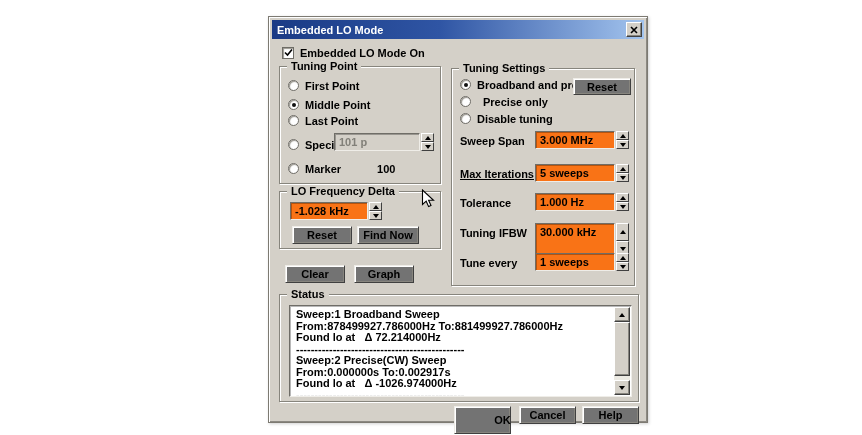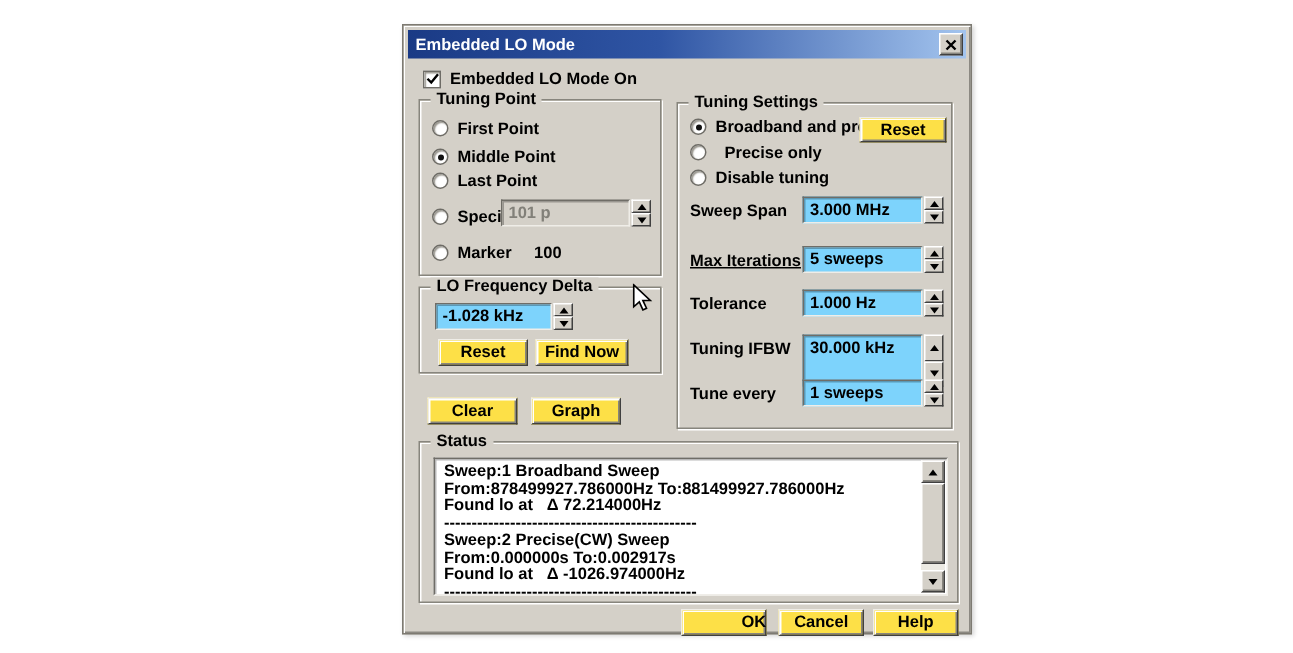--- a/index.html
+++ b/index.html
@@ -44,28 +44,28 @@
   .radio.checked::after {
     content:""; position:absolute; left:2.5px; top:2.5px; width:4px; height:4px;
     background:#111; border-radius:50%;
   }
   .checkbox {
     width:10px; height:10px; background:#fff; flex:0 0 auto;
     border:1px solid #6e6c66; box-shadow: inset 1px 1px 1px #9a978f;
     display:flex; align-items:center; justify-content:center;
   }
   .win-btn {
-    position:absolute; background:#fde047; box-sizing:border-box;
+    position:absolute; background:#737373; box-sizing:border-box;
     border:1px solid; border-color:#efede8 #404040 #404040 #efede8;
     box-shadow: inset 1px 1px 0 #ffffff, inset -1px -1px 0 #87857e;
     display:flex; align-items:center; justify-content:center; white-space:nowrap;
   }
   .spinfield { position:absolute; display:flex; box-sizing:border-box; }
   .spin-text {
-    flex:1; background:#7dd3fc; box-sizing:border-box; overflow:hidden;
+    flex:1; background:#f97316; box-sizing:border-box; overflow:hidden;
     border:1px solid; border-color:#6f6d67 #efede8 #efede8 #6f6d67;
     box-shadow: inset 1px 1px 0 rgba(0,0,0,.28);
     padding:2px 4px; line-height:12px; white-space:nowrap;
   }
   .spinfield.disabled .spin-text { background:#d4d0c8; color:#828079; }
   .spinner { width:13px; display:flex; flex-direction:column; margin-left:1px; }
   .spin-btn {
     flex:1; background:#d4d0c8; box-sizing:border-box;
     border:1px solid; border-color:#ffffff #404040 #404040 #ffffff;
     display:flex; align-items:center; justify-content:center;
@@ -146,21 +146,21 @@
             <i class="tri-up"></i>
           </div>
         <div class="spin-btn">
             <i class="tri-down"></i>
           </div>
       </div>
     </div>
     <div class="row" style="left:8px; top:95px;">
       <span class="radio"></span>
       <span>Marker</span>
-      <span style="margin-left:9px;">100</span>
+      <span style="margin-left:30px;">100</span>
     </div>
   </div>
 
   <div class="group" style="left:10px; top:174px; width:162px; height:58px;">
     <span class="legend">LO Frequency Delta</span>
     <div class="spinfield" style="left:10px; top:10px; width:92px; height:18px;">
       <div class="spin-text"><span>-1.028 kHz</span></div>
       <div class="spinner">
         <div class="spin-btn">
             <i class="tri-up"></i>
@@ -288,21 +288,21 @@
             <i class="tri-up"></i>
           </div>
         <div class="sb-thumb"></div>
         <div class="sb-btn sb-down">
             <i class="tri-down"></i>
           </div>
       </div>
     </div>
   </div>
 
-  <div class="win-btn" style="left:185px; top:389px; width:57px; height:18px;padding-left:40px;">
+  <div class="win-btn" style="left:185px; top:389px; width:57px; height:28px;padding-left:40px;">
     <span>OK</span>
   </div>
   <div class="win-btn" style="left:250px; top:389px; width:57px; height:18px;">
     <span>Cancel</span>
   </div>
   <div class="win-btn" style="left:313px; top:389px; width:57px; height:18px;">
     <span>Help</span>
   </div>
 
 </div>

